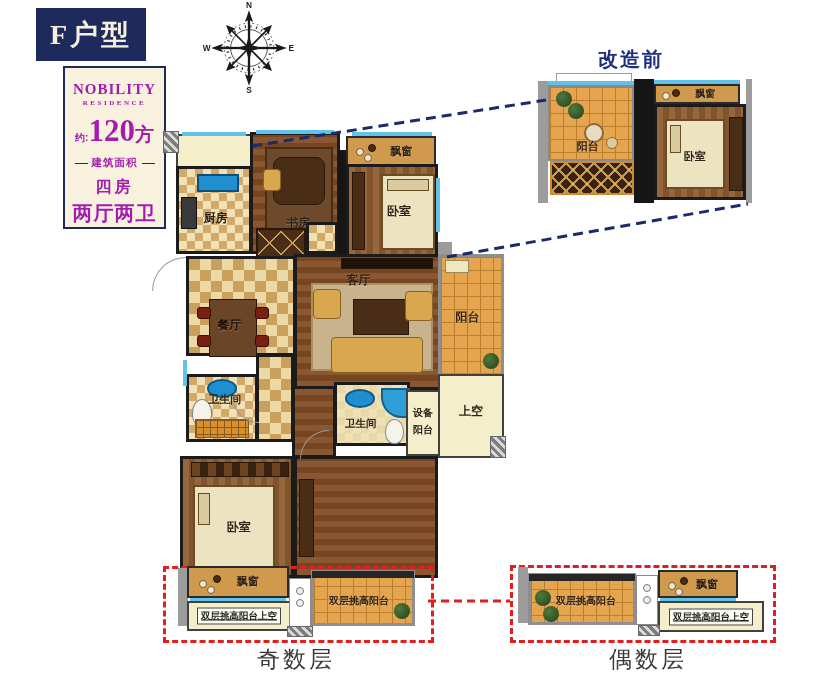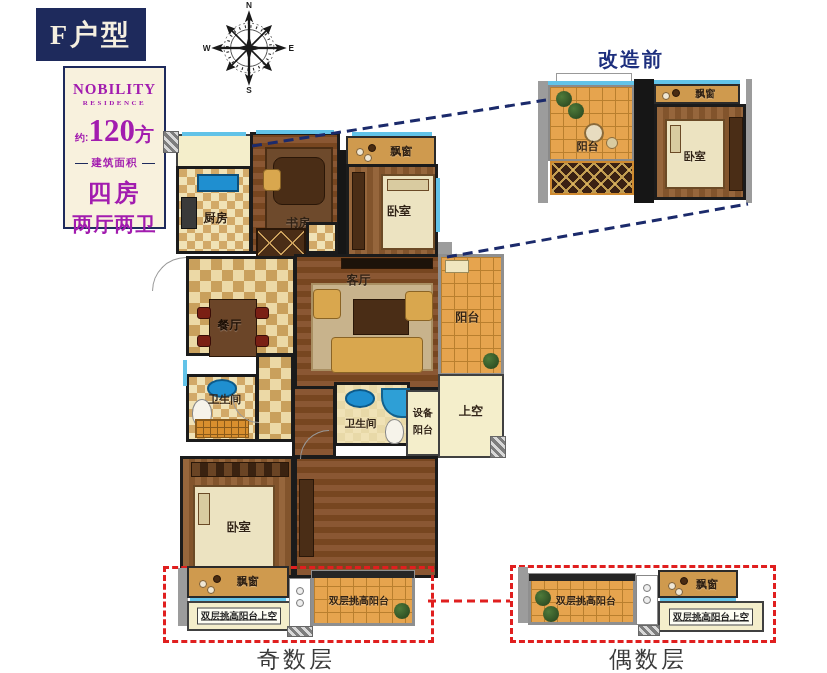--- a/index.html
+++ b/index.html
@@ -60,21 +60,21 @@
      border:2px solid #1e2a5c;color:#a21caf;text-align:center;box-sizing:border-box;margin-left:23px;}
   .brand{margin-top:13px;font-family:"Liberation Serif",serif;font-weight:bold;font-size:15px;letter-spacing:1px;}
   .brand-sub{margin-top:1px;font-family:"Liberation Serif",serif;font-weight:bold;font-size:7px;letter-spacing:2.5px;}
   .area-row{margin-top:9px;display:flex;justify-content:center;align-items:baseline;}
   .area-prefix{font-size:10px;font-weight:bold;}
   .area-value{font-family:"Liberation Serif",serif;font-weight:bold;font-size:31px;line-height:30px;}
   .area-unit{font-size:19px;font-weight:bold;}
   .divider-row{margin-top:8px;display:flex;justify-content:center;align-items:center;gap:4px;}
   .divider-row .dash{width:13px;border-top:1.5px solid #1e2a5c;height:0;}
   .divider-row .txt{font-size:10.5px;font-weight:bold;letter-spacing:1px;font-family:"Liberation Serif",serif;}
-  .layout1{margin-top:7px;font-family:"Liberation Serif",serif;font-weight:bold;font-size:24px;letter-spacing:3px;}
+  .layout1{margin-top:7px;font-family:"Liberation Serif",serif;font-weight:bold;font-size:16px;letter-spacing:3px;}
   .layout2{margin-top:2px;font-family:"Liberation Serif",serif;font-weight:bold;font-size:20px;letter-spacing:1px;}
   .inset-title{position:absolute;left:598px;top:46px;width:100px;color:#1d2f7e;font-size:20px;
      font-weight:600;letter-spacing:2px;}
 </style>
 </head>
 <body>
 
 <div id="app">
 
   <div class="unit-badge">F户型</div>

